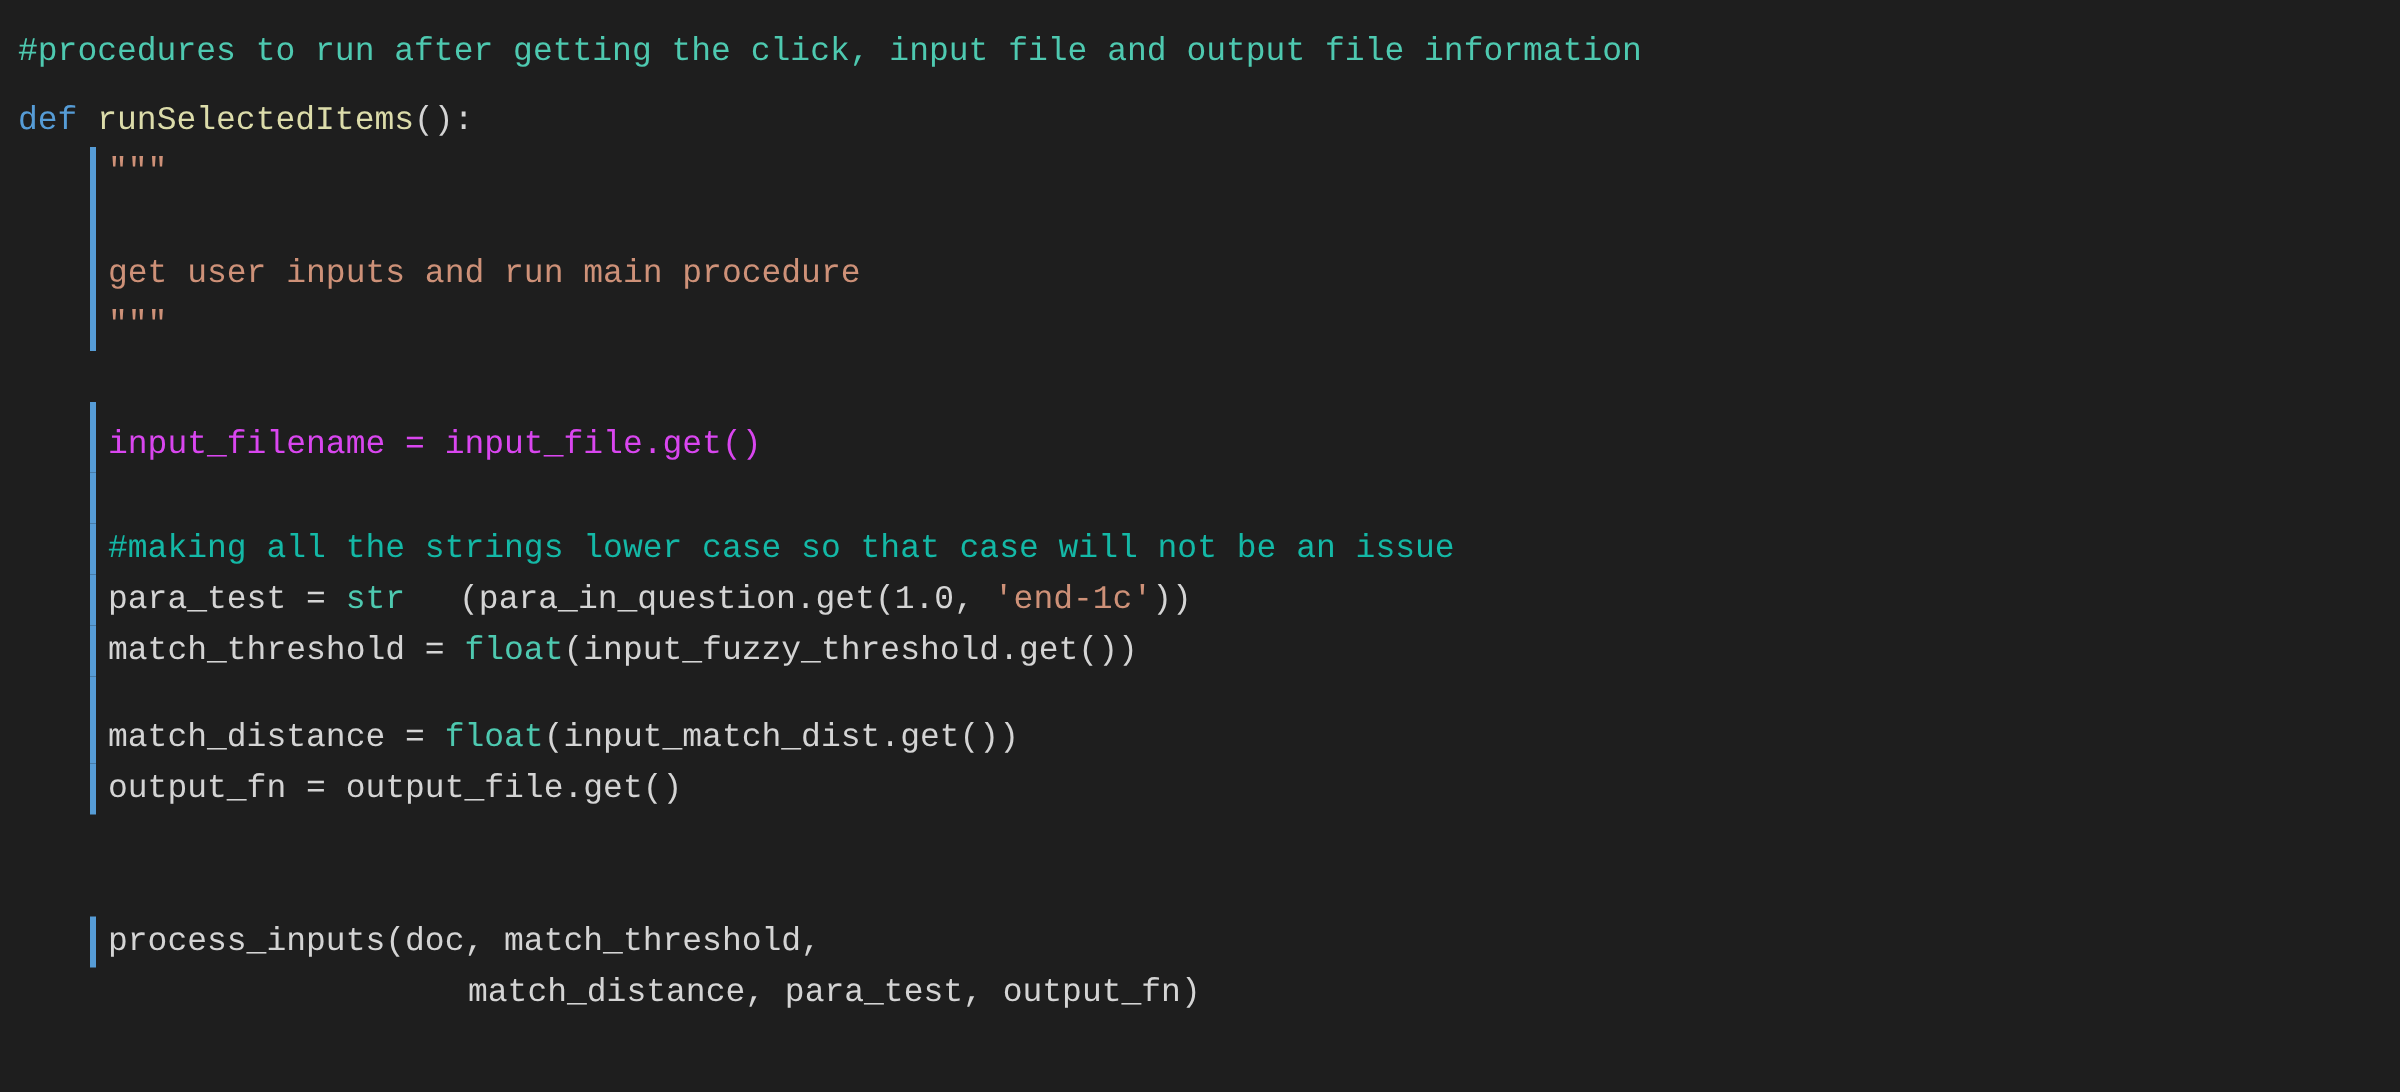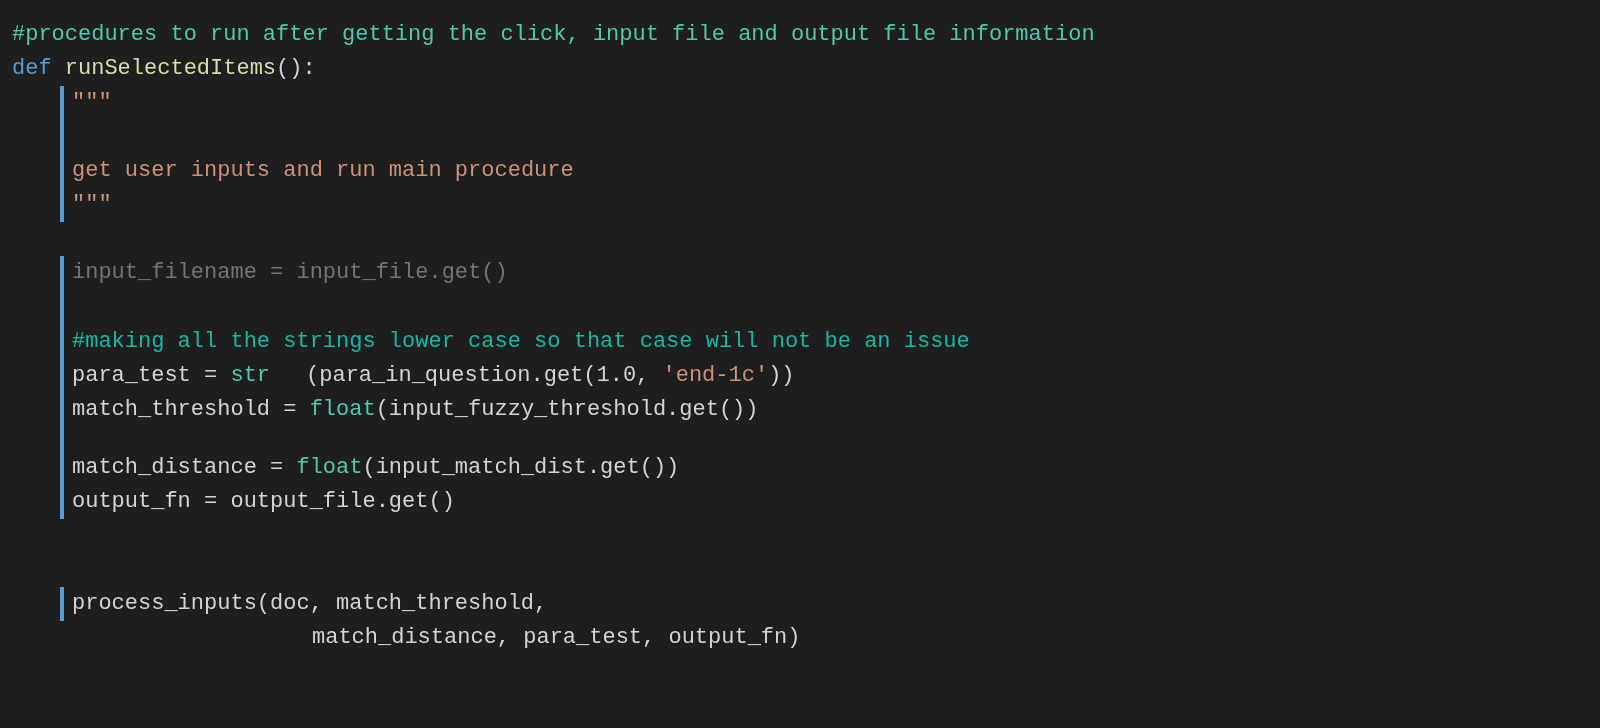--- a/index.html
+++ b/index.html
@@ -56,21 +56,21 @@
 
 <div class="code-editor">
 
   <div class="code-line">
     <span class="blank-indicator"></span>
     <span style="color:#4ec9b0;">#procedures to run after getting the click, input file <span style="color:#4ec9b0;">and</span> output file information</span>
   </div>
 
   <div class="code-line">
     <span class="blank-indicator"></span>
-    <span style="color:#569cd6;">def</span><span style="color:#d4d4d4;"> </span><span style="color:#dcdcaa;">runSelectedItems</span><span style="color:#d4d4d4;">():</span>
+    <span style="color:#569cd6;">def</span><span style="color:#d4d4d4;"> </span><span style="color:#dcdcaa;margin-top:12px;">runSelectedItems</span><span style="color:#d4d4d4;">():</span>
   </div>
 
   <div class="code-line indent-1">
     <span class="line-indicator"></span>
     <span style="color:#ce9178;">"""</span>
   </div>
 
   <div class="code-line indent-1">
     <span class="line-indicator"></span>
   </div>
@@ -84,21 +84,21 @@
     <span class="line-indicator"></span>
     <span style="color:#ce9178;">"""</span>
   </div>
 
   <div class="code-line">
     <span class="blank-indicator"></span>
   </div>
 
   <div class="code-line indent-1">
     <span class="line-indicator"></span>
-    <span style="color:#737373;">input_filename = input_file.get()</span>
+    <span style="color:#d946ef;margin-top:12px;">input_filename = input_file.get()</span>
   </div>
 
   <div class="code-line indent-1">
     <span class="line-indicator"></span>
   </div>
 
   <div class="code-line indent-1">
     <span class="line-indicator"></span>
     <span style="color:#14b8a6;text-align:right;">#making all the strings lower case so that case will not be an issue</span>
   </div>

